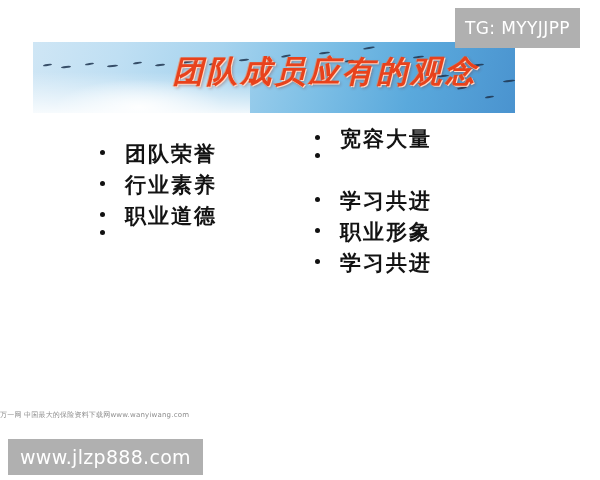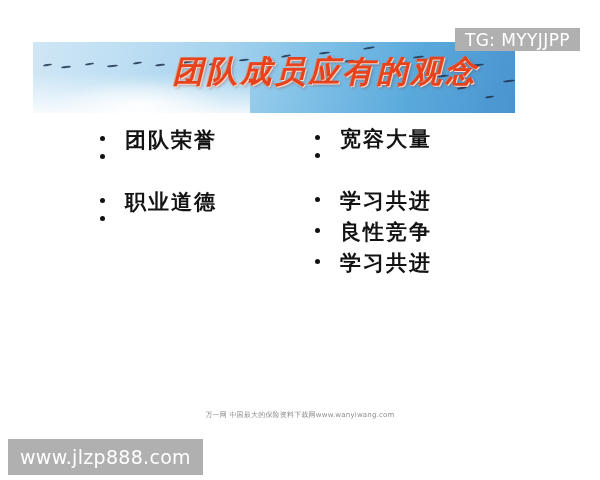--- a/index.html
+++ b/index.html
@@ -72,21 +72,21 @@
   
   #columns {
     position: absolute;
     left: 0;
     top: 128px;
     width: 600px;
   }
   .col {
     position: absolute;
   }
-  #col-left  { left: 100px; top: 1px;  width: 210px; }
+  #col-left  { left: 100px; top: 15px;  width: 210px; }
   #col-right { left: 315px; top: 0px;  width: 230px; }
 
   .bullet-item {
     display: flex;
     align-items: baseline;
     height: 31px;
   }
   .bullet-dot {
     width: 5px;
     height: 5px;
@@ -106,46 +106,45 @@
     line-height: 1;
     white-space: nowrap;
   }
 
   
   #footer-note {
     position: absolute;
     left: 0;
     top: 410px;
     width: 600px;
-    text-align: center;
+    text-align: left;
     font-family: "DejaVu Sans", "Liberation Sans", sans-serif;
     font-size: 7px;
     color: #8b8b8b;
     letter-spacing: 0.2px;
     white-space: nowrap;
   }
 
   
   .watermark {
     position: absolute;
     background: #b0b0b0;
     color: #ffffff;
     font-family: "DejaVu Sans", "Liberation Sans", sans-serif;
     display: flex;
     align-items: center;
     justify-content: flex-start;
   }
   #wm-tg {
     right: 20px;
     top: 8px;
-    height: 23px;
+    height: 40px;
     padding: 0 10px;
     font-size: 17px;
     letter-spacing: 0.4px;
-    margin-top: 20px;
   }
   #wm-site {
     left: 8px;
     top: 439px;
     height: 36px;
     padding: 0 12px;
     font-size: 19px;
     letter-spacing: 0.3px;
   }
 </style>
@@ -187,20 +186,21 @@
 
   <div id="columns">
 
     <div class="col" id="col-left">
       <div class="bullet-item">
         <span class="bullet-dot"></span>
         <span class="bullet-text">团队荣誉</span>
       </div>
       <div class="bullet-item">
         <span class="bullet-dot"></span>
+        <span class="bullet-text">行业素养</span>
       </div>
       <div class="bullet-item">
         <span class="bullet-dot"></span>
         <span class="bullet-text">职业道德</span>
       </div>
       <div class="bullet-item">
         <span class="bullet-dot"></span>
       </div>
     </div>
 
@@ -211,21 +211,21 @@
       </div>
       <div class="bullet-item">
         <span class="bullet-dot"></span>
       </div>
       <div class="bullet-item">
         <span class="bullet-dot"></span>
         <span class="bullet-text">学习共进</span>
       </div>
       <div class="bullet-item">
         <span class="bullet-dot"></span>
-        <span class="bullet-text">良性竞争</span>
+        <span class="bullet-text">职业形象</span>
       </div>
       <div class="bullet-item">
         <span class="bullet-dot"></span>
         <span class="bullet-text">学习共进</span>
       </div>
     </div>
 
   </div>
 
   <div id="footer-note">万一网 中国最大的保险资料下载网www.wanyiwang.com</div>

